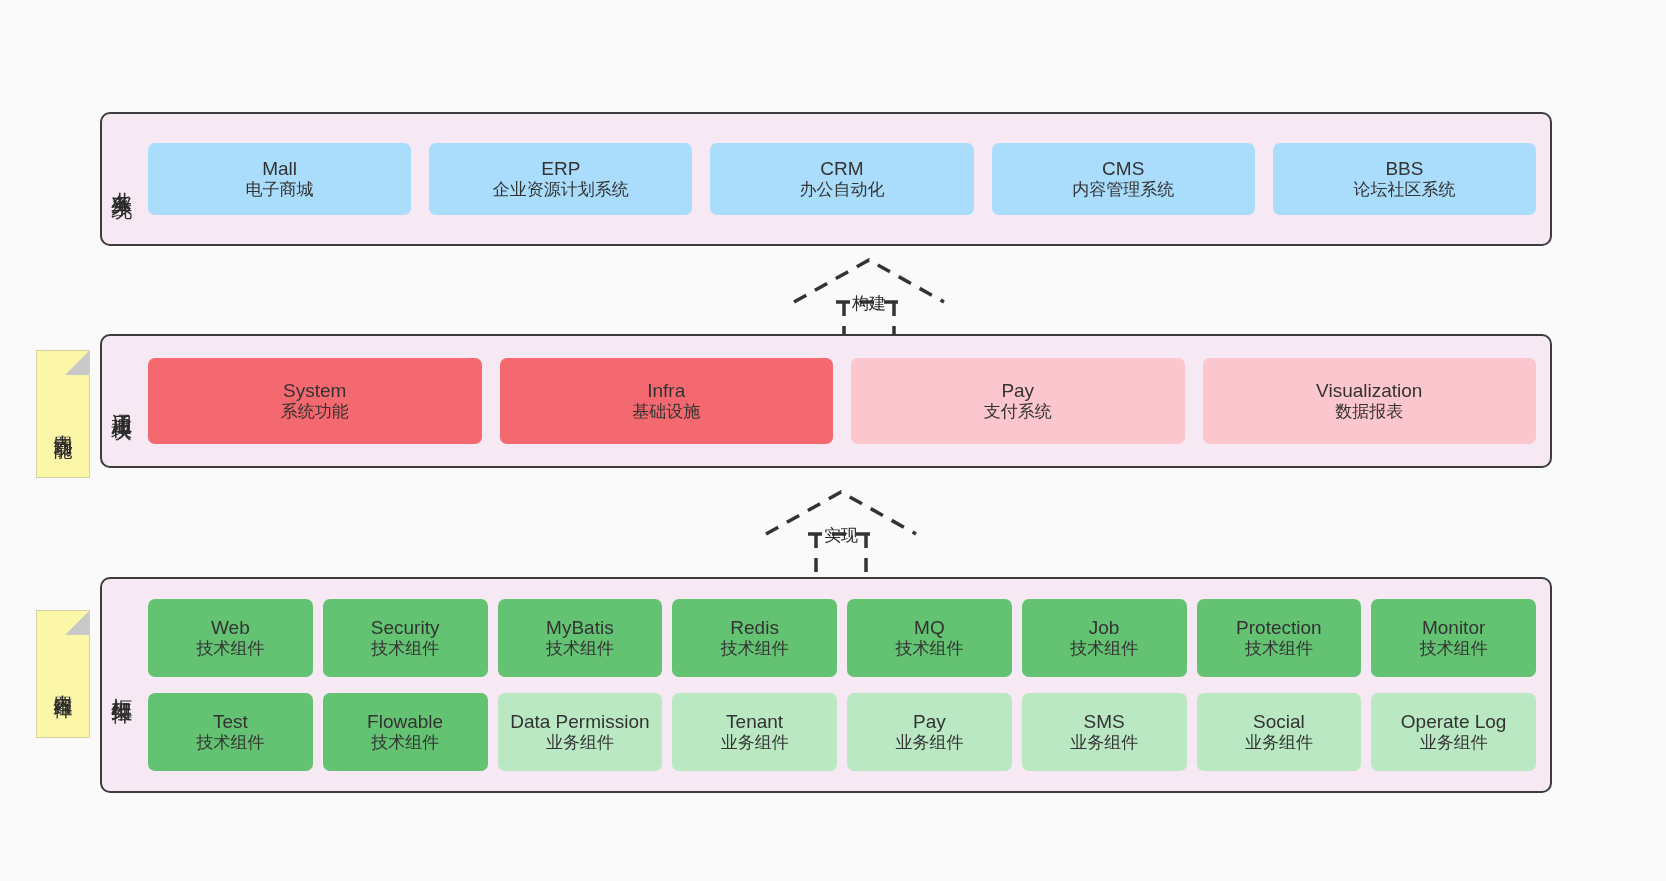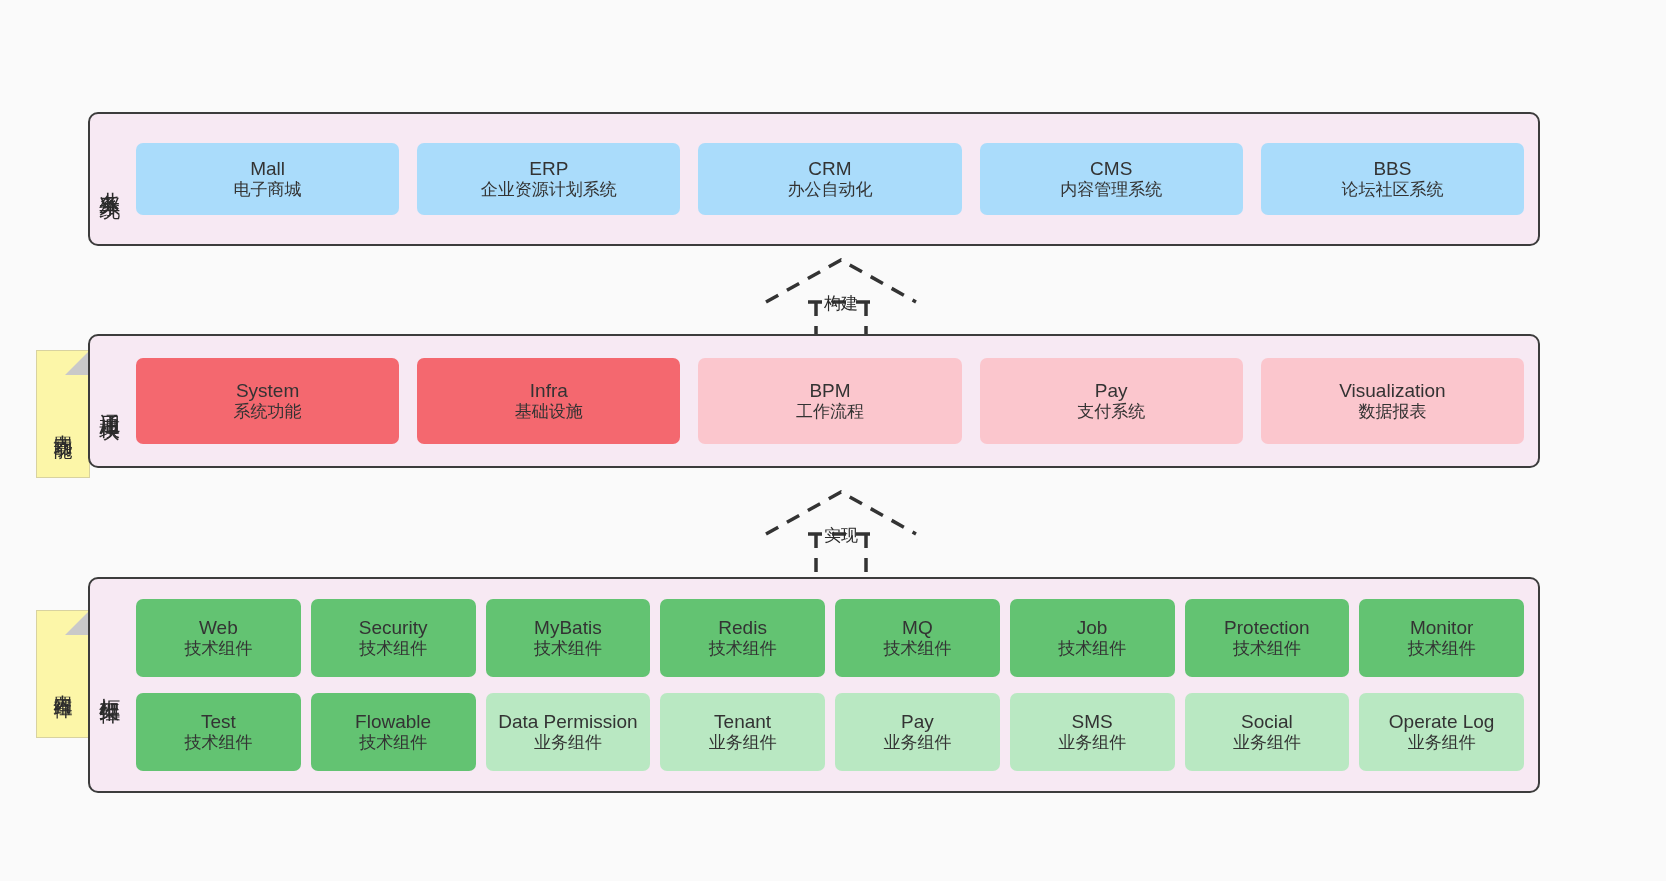--- a/index.html
+++ b/index.html
@@ -24,20 +24,21 @@
 
   
   .layer {
     position: absolute;
     box-sizing: border-box;
     background: #f7e9f3;
     border: 2px solid #3c3c3c;
     border-radius: 10px;
     display: flex;
     align-items: stretch;
+    margin-left: 12px;
   }
 
   .layer-title {
     flex: 0 0 auto;
     width: 40px;
     display: flex;
     align-items: center;
     justify-content: center;
     font-size: 21px;
     line-height: 1.12;
@@ -136,21 +137,21 @@
     position: absolute;
     left: 50%;
     transform: translateX(-50%);
     top: 36px;
     font-size: 17px;
     color: #2b2b2b;
     background: transparent;
     white-space: nowrap;
     padding: 0 2px;
   }
-  #arrow-build   { left: 756px; top: 256px; }
+  #arrow-build   { left: 784px; top: 256px; }
   #arrow-realize { left: 756px; top: 488px; }
 </style>
 </head>
 <body>
 
 <div id="canvas">
 
   <div class="layer" id="layer-business">
     <div class="layer-title">业务系统</div>
     <div class="layer-body">
@@ -198,24 +199,20 @@
       <div class="row">
         <div class="cell c-red">
           <span class="t1">System</span>
           <span class="t2">系统功能</span>
         </div>
         <div class="cell c-red">
           <span class="t1">Infra</span>
           <span class="t2">基础设施</span>
         </div>
         <div class="cell c-pink">
-          <span class="t1">BPM</span>
-          <span class="t2">工作流程</span>
-        </div>
-        <div class="cell c-pink">
           <span class="t1">Pay</span>
           <span class="t2">支付系统</span>
         </div>
         <div class="cell c-pink">
           <span class="t1">Visualization</span>
           <span class="t2">数据报表</span>
         </div>
       </div>
     </div>
   </div>

